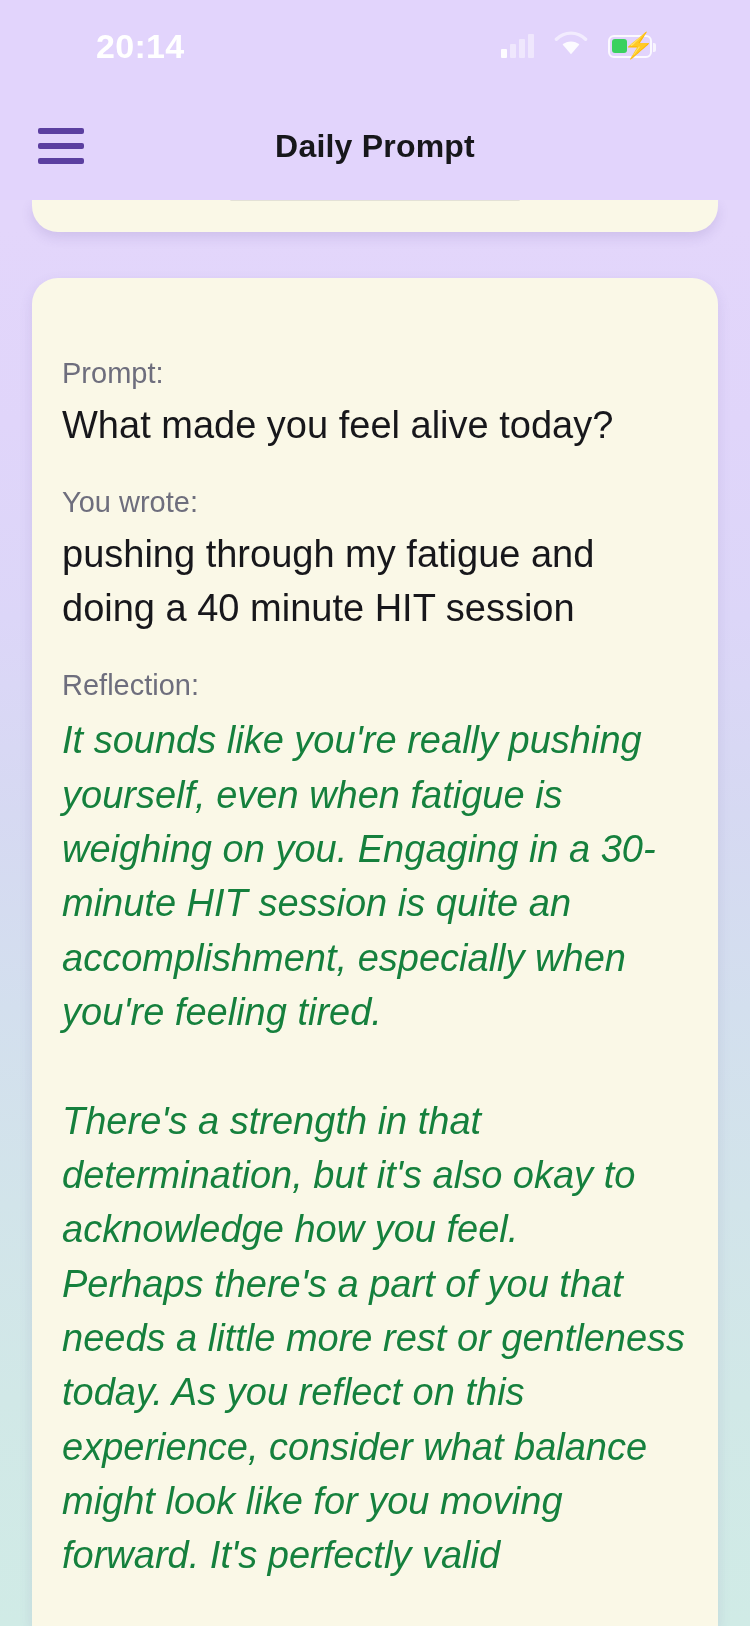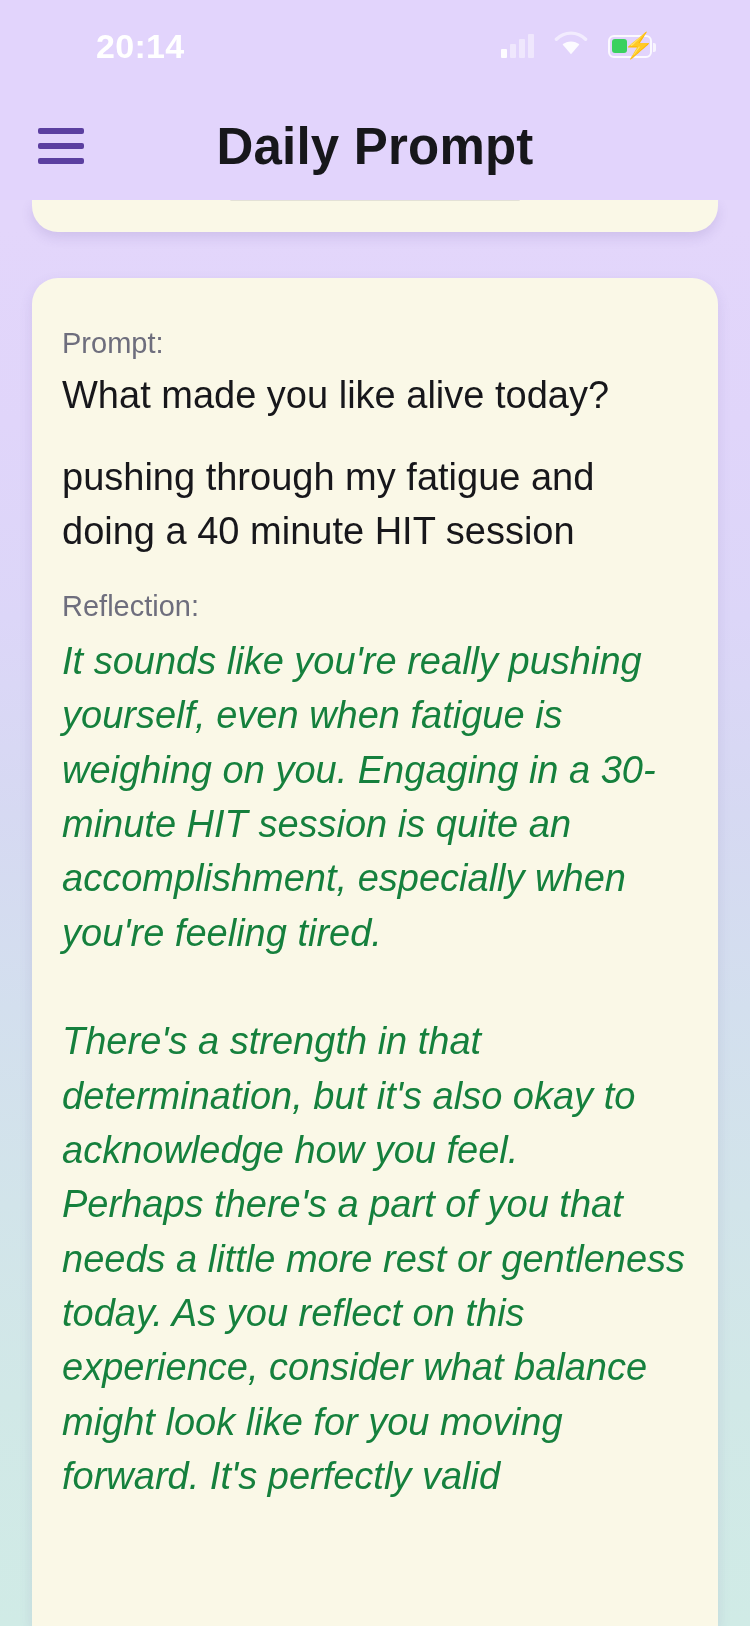--- a/index.html
+++ b/index.html
@@ -95,21 +95,21 @@
     justify-content:center; gap:9px;
     padding:0 6px;
     cursor:pointer;
   }
   #hamburger span {
     display:block; height:6px; width:100%;
     background:#5b3fa0; border-radius:2px;
   }
   #apptitle {
     width:750px; text-align:center;
-    font-size:51px; font-weight:700;
+    font-size:32px; font-weight:700;
     color:#17171b;
     letter-spacing:0.2px;
   }
 
   
   #scroll {
     position:absolute; top:200px; left:0;
     width:750px; height:1426px;
     overflow:hidden;
   }
@@ -144,20 +144,21 @@
     border-radius:26px 26px 0 0;
     height:1348px;
     overflow:hidden;
   }
 
   .field-label {
     font-size:29px;
     color:#6e6e7d;
     line-height:1.35;
     margin-bottom:6px;
+    margin-top:30px;
   }
   .field-value {
     font-size:38px;
     color:#17171b;
     line-height:1.42;
     margin-bottom:28px;
   }
   #reflection-label { margin-bottom:8px; }
   #reflection-text {
     font-size:38px;
@@ -212,22 +213,23 @@
 
 <div id="scroll">
 
   <div class="card" id="card-prev">
     <div class="ghost-line"></div>
   </div>
 
   <div class="card" id="card-entry">
 
     <div class="field-label">Prompt:</div>
-    <div class="field-value">What made you like alive today?</div>
-
+    <div class="field-value">What made you feel alive today?</div>
+
+    <div class="field-label">You wrote:</div>
     <div class="field-value">pushing through my fatigue and doing a 40 minute HIT session</div>
 
     <div class="field-label" id="reflection-label">Reflection:</div>
     <div id="reflection-text">It sounds like you're really pushing yourself, even when fatigue is weighing on you. Engaging in a 30-minute HIT session is quite an accomplishment, especially when you're feeling tired.
 
 There's a strength in that determination, but it's also okay to acknowledge how you feel.
 Perhaps there's a part of you that needs a little more rest or gentleness today. As you reflect on this experience, consider what balance might look like for you moving forward. It's perfectly valid</div>
 
   </div>
 </div>

